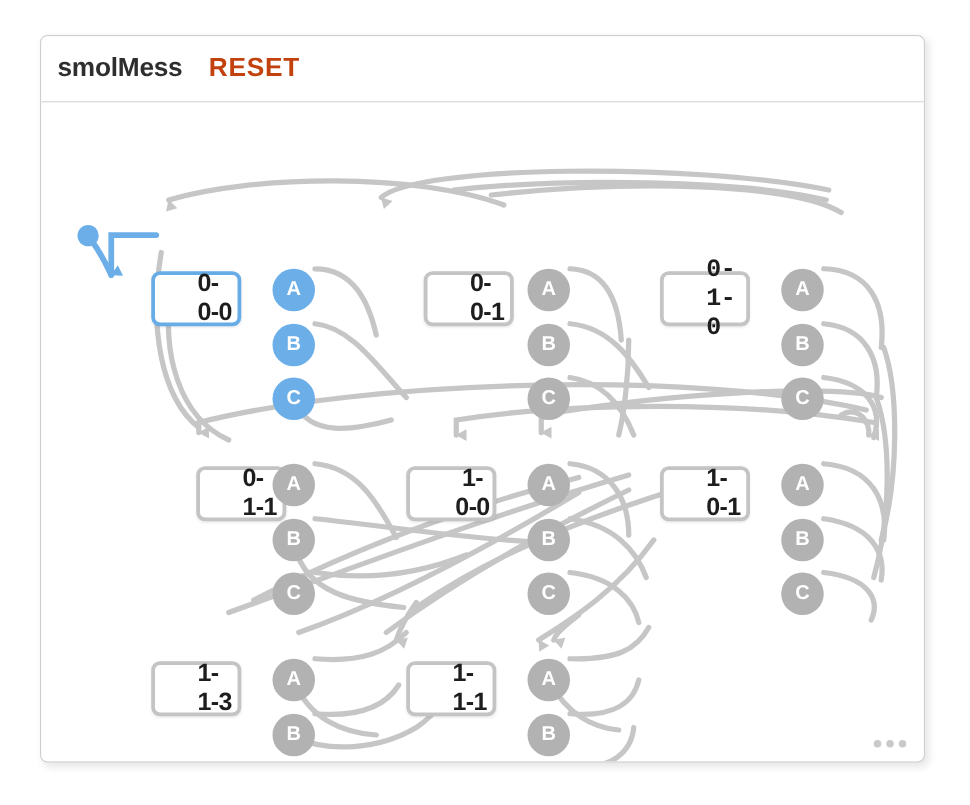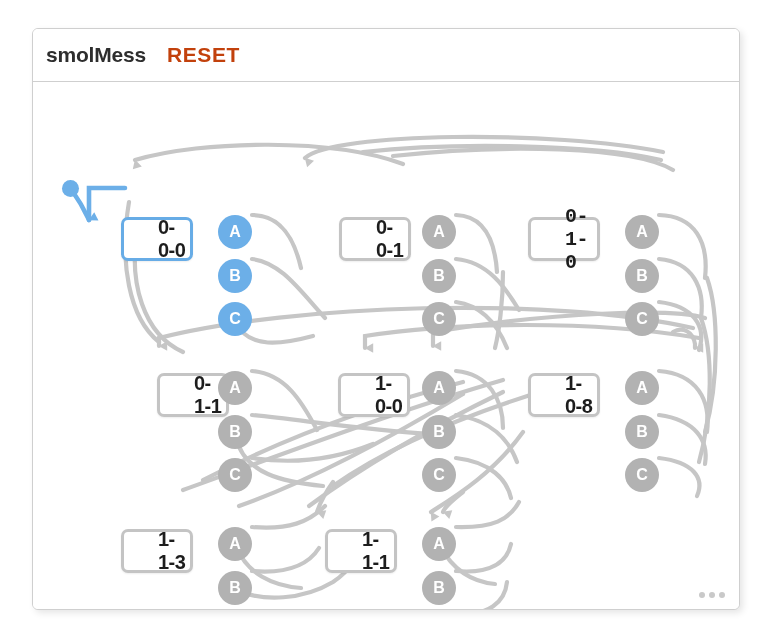--- a/index.html
+++ b/index.html
@@ -213,25 +213,25 @@
           <div class="evt" style="left: 389px; top: 177px;">B</div>
           <div class="evt" style="left: 389px; top: 220px;">C</div>
           <div class="node" style="left: 495px; top: 135px; font-family: Liberation Mono, monospace;">0-1-0</div>
           <div class="evt" style="left: 592px; top: 133px;">A</div>
           <div class="evt" style="left: 592px; top: 177px;">B</div>
           <div class="evt" style="left: 592px; top: 220px;">C</div>
           <div class="node" style="left: 88px; top: 291px; margin-left: 36px;">0-1-1</div>
           <div class="evt" style="left: 185px; top: 289px;">A</div>
           <div class="evt" style="left: 185px; top: 333px;">B</div>
           <div class="evt" style="left: 185px; top: 376px;">C</div>
-          <div class="node" style="left: 305px; top: 291px;">1-0-0</div>
+          <div class="node" style="left: 292px; top: 291px; text-align: center;">1-0-0</div>
           <div class="evt" style="left: 389px; top: 289px;">A</div>
           <div class="evt" style="left: 389px; top: 333px;">B</div>
           <div class="evt" style="left: 389px; top: 376px;">C</div>
-          <div class="node" style="left: 495px; top: 291px;">1-0-8</div>
+          <div class="node" style="left: 495px; top: 291px;">1-0-1</div>
           <div class="evt" style="left: 592px; top: 289px;">A</div>
           <div class="evt" style="left: 592px; top: 333px;">B</div>
           <div class="evt" style="left: 592px; top: 376px;">C</div>
           <div class="node" style="left: 88px; top: 447px;">1-1-3</div>
           <div class="evt" style="left: 185px; top: 445px;">A</div>
           <div class="evt" style="left: 185px; top: 489px;">B</div>
           <div class="node" style="left: 292px; top: 447px;">1-1-1</div>
           <div class="evt" style="left: 389px; top: 445px;">A</div>
           <div class="evt" style="left: 389px; top: 489px;">B</div>
         </div>

